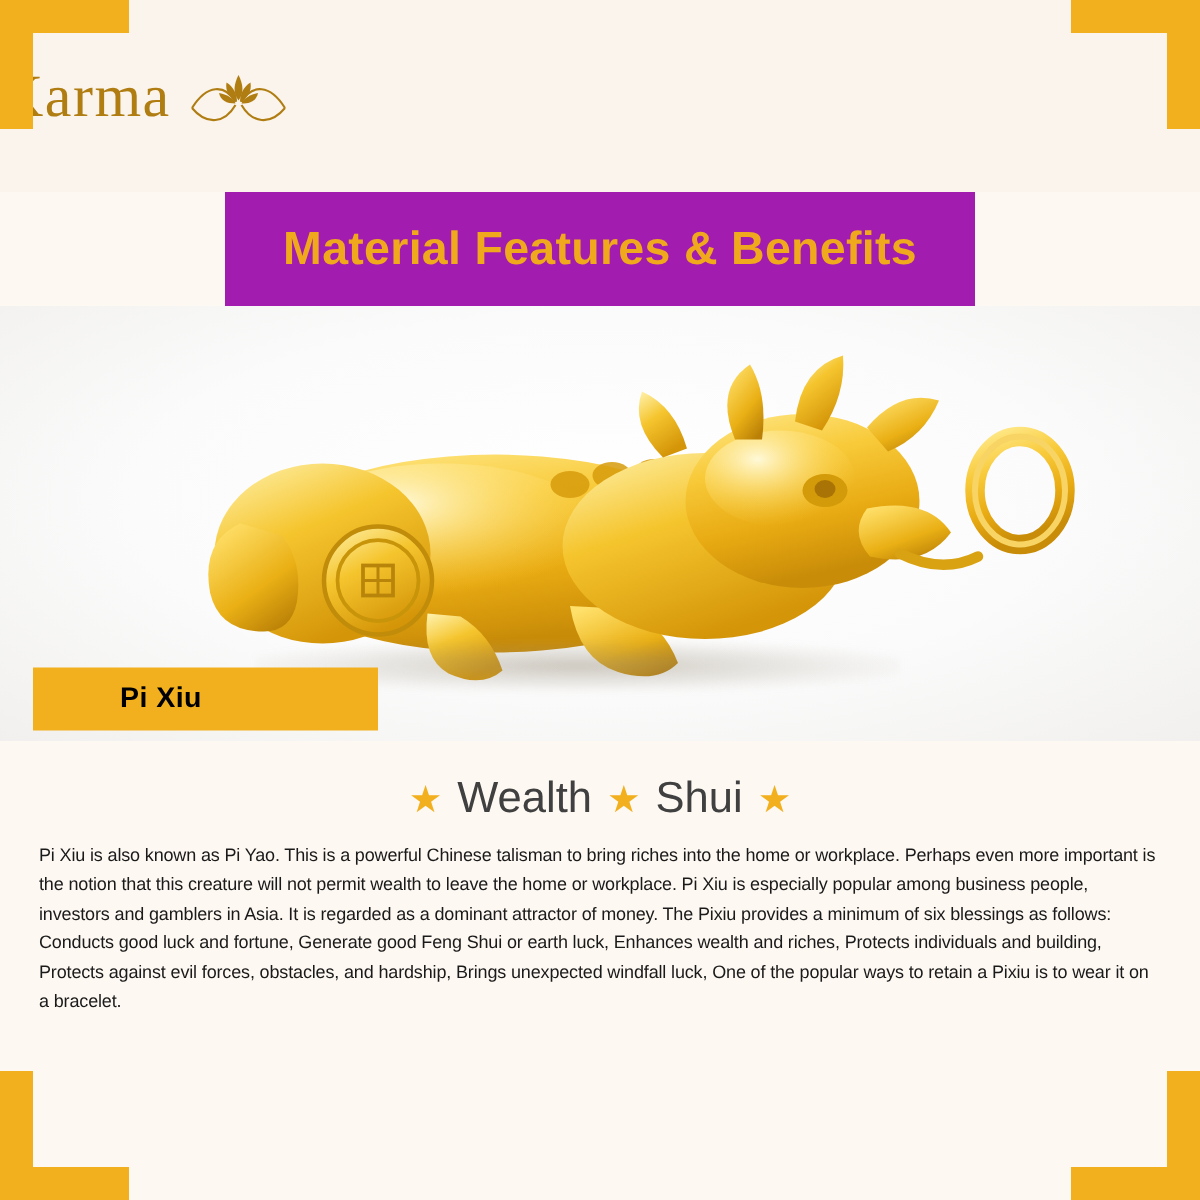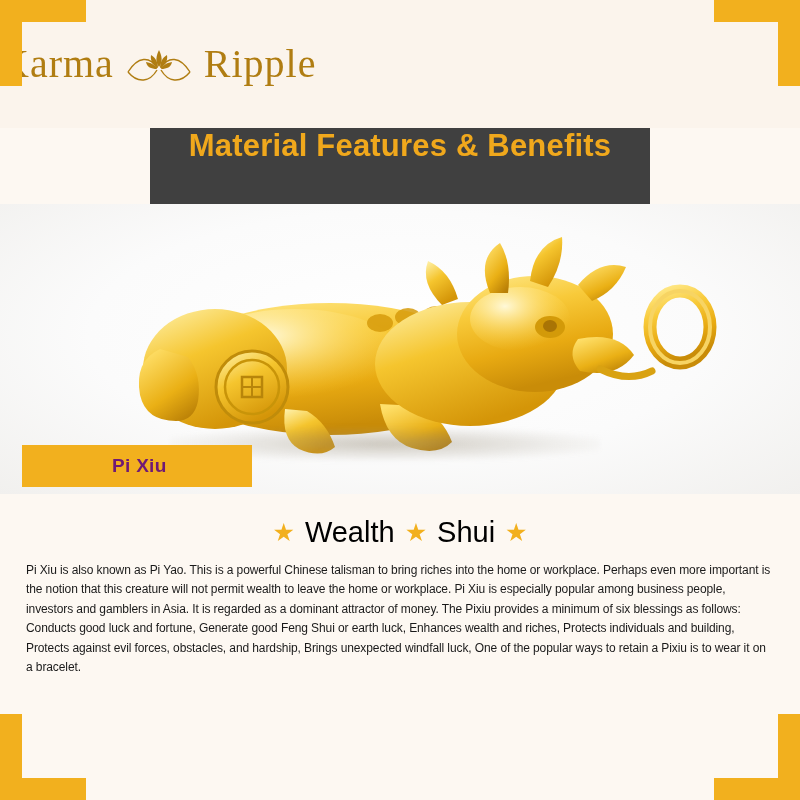--- a/index.html
+++ b/index.html
@@ -81,22 +81,23 @@
     height: 44px;
     position: relative;
   }
   .logo-mark svg { display: block; }
 
   
   .title-band {
     position: absolute;
     top: 128px; left: 0; right: 0;
     height: 76px;
-    background: #404040;
-    display: flex;
+    background: #a21caf;
+    display: flex;
+    align-items: center;
     justify-content: center;
     z-index: 3;
   }
   .title-band::before,
   .title-band::after {
     content: "";
     position: absolute;
     top: 0;
     width: 150px;
     height: 100%;
@@ -152,24 +153,24 @@
     left: 22px;
     top: 445px;
     width: 230px;
     height: 42px;
     background: #f2b01e;
     display: flex;
     align-items: center;
     z-index: 6;
   }
   .caption-text {
-    color: #701a75;
+    color: #000000;
     font-size: 19px;
     font-weight: bold;
-    margin-left: 90px;
+    margin-left: 58px;
     letter-spacing: 0.3px;
   }
 
   
   .body-sec {
     position: absolute;
     top: 494px; left: 0; right: 0; bottom: 0;
     background: #fdf8f2;
     padding: 22px 26px 0 26px;
     box-sizing: border-box;
@@ -178,21 +179,21 @@
     display: flex;
     align-items: center;
     justify-content: center;
     gap: 10px;
     color: #e8a312;
     font-size: 29px;
     white-space: nowrap;
     margin-bottom: 12px;
   }
   .benefits .star { color: #f2b01e; font-size: 25px; }
-  .benefits .word { color: #000000; }
+  .benefits .word { color: #404040; }
   .paragraph {
     font-size: 12px;
     line-height: 1.62;
     color: #1a1a1a;
     text-align: left;
     letter-spacing: -0.1px;
   }
 </style>
 </head>
 <body>
@@ -212,21 +213,20 @@
           </g>
           <g fill="#b07d12">
             <path d="M35 8 C38 14, 39 20, 35 25 C31 20, 32 14, 35 8 Z"></path>
             <path d="M27 13 C32 16, 34 21, 34 26 C29 23, 26 19, 27 13 Z"></path>
             <path d="M43 13 C38 16, 36 21, 36 26 C41 23, 44 19, 43 13 Z"></path>
             <path d="M22 20 C28 21, 32 24, 33 27 C27 27, 23 25, 22 20 Z"></path>
             <path d="M48 20 C42 21, 38 24, 37 27 C43 27, 47 25, 48 20 Z"></path>
           </g>
         </svg>
       </span>
-      <span class="logo-word">Ripple</span>
     </div>
   </div>
 
   <div class="title-band">
     <div class="title-text">Material Features &amp; Benefits</div>
   </div>
 
   <div class="hero">
     <div class="hero-bg"></div>
     <div class="pixiu-wrap">

